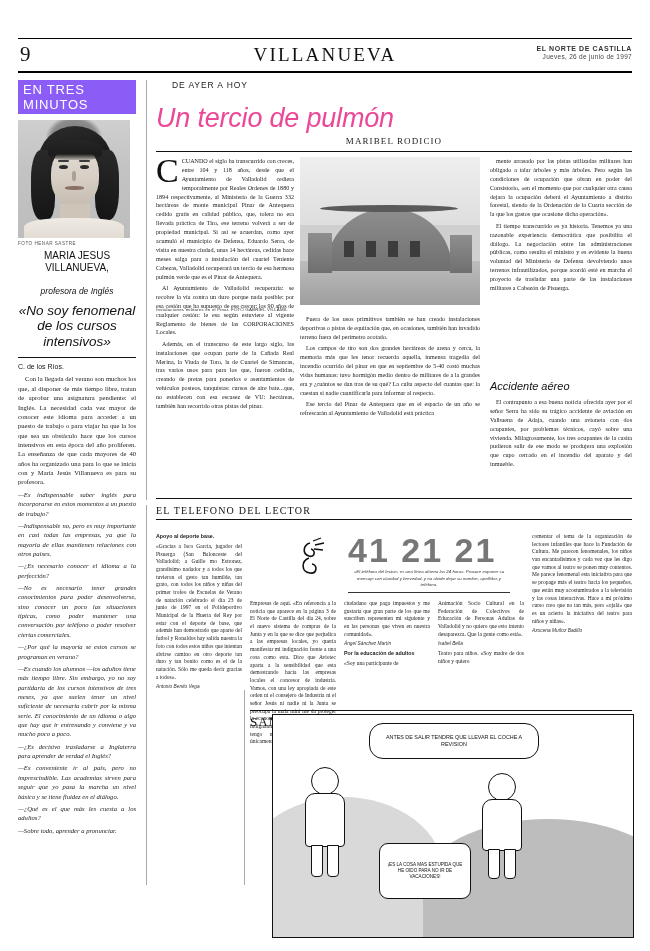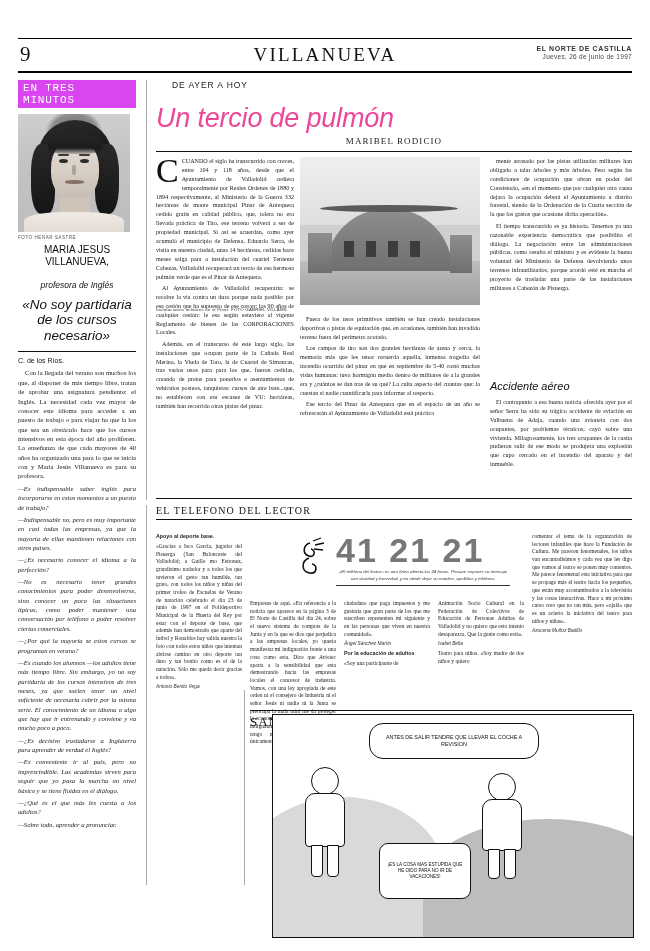--- a/index.html
+++ b/index.html
@@ -18,22 +18,22 @@
      font-family:"Liberation Serif",serif;font-size:19px;letter-spacing:2.2px;color:#111;}
   .paper-info{position:absolute;right:0;top:6px;text-align:right;line-height:1.35;}
   .paper-name{font-family:"Liberation Sans",sans-serif;font-size:7px;letter-spacing:.6px;font-weight:bold;color:#333;}
   .paper-date{font-family:"Liberation Sans",sans-serif;font-size:6.5px;letter-spacing:.3px;color:#444;}
 
   
   .vrule{position:absolute;width:1px;background:#aaa;}
 
   
   .sidebar{position:absolute;left:18px;top:80px;width:118px;}
-  .kicker-box{display:inline-block;background:#d946ef;color:#fff;padding:1.5px 5px 2px 5px;
-     font-family:Liberation Mono, monospace;font-size:11px;letter-spacing:.8px;}
+  .kicker-box{display:inline-block;background:#8b5cf6;color:#fff;padding:1.5px 5px 2px 5px;
+     font-family:Liberation Sans, sans-serif;font-size:13px;letter-spacing:.8px;}
   .portrait{margin-top:6px;width:112px;height:118px;position:relative;overflow:hidden;background:#dcdcdc;}
   .portrait .bgwash{position:absolute;inset:0;
      background:
        radial-gradient(ellipse 38px 30px at 56px 18px, #6d6d6d 0%, #8d8d8d 60%, rgba(160,160,160,0) 75%),
        linear-gradient(180deg,#cfcfcf 0%,#c3c3c3 40%,#bdbdbd 100%);}
   .portrait .hair{position:absolute;left:20px;top:6px;width:74px;height:72px;border-radius:50% 50% 44% 44%;
      background:linear-gradient(170deg,#2c2c2c 0%,#1b1b1b 45%,#343434 100%);}
   .portrait .hair-l{position:absolute;left:13px;top:30px;width:24px;height:70px;border-radius:40% 14% 30% 40%;
      background:linear-gradient(160deg,#2a2a2a,#141414);}
   .portrait .hair-r{position:absolute;left:77px;top:30px;width:24px;height:70px;border-radius:14% 40% 40% 30%;
@@ -146,21 +146,21 @@
       <div class="eye l"></div>
       <div class="eye r"></div>
       <div class="nose"></div>
       <div class="mouth"></div>
       <div class="neck"></div>
       <div class="shoulders"></div>
     </div>
     <div class="photo-credit">FOTO HENAR SASTRE</div>
     <div class="sb-name">MARIA JESUS VILLANUEVA,</div>
     <div class="sb-role">profesora de Inglés</div>
-    <div class="sb-quote">«No soy partidaria de los cursos necesario»</div>
+    <div class="sb-quote">«No soy fenomenal de los cursos intensivos»</div>
     <div class="hr-thin"></div>
     <div class="sb-byline">C. de los Ríos.</div>
     <div class="sb-body">
       <p>Con la llegada del verano son muchos los que, al disponer de más tiempo libre, tratan de aprobar una asignatura pendiente: el Inglés. La necesidad cada vez mayor de conocer este idioma para acceder a un puesto de trabajo o para viajar ha que la los que sea un obstáculo hace que los cursos intensivos en esta época del año proliferen. La enseñanza de que cada mayores de 40 años ha organizado una para lo que se inicia con y María Jesús Villanueva es para su profesora.</p>
       <p class="q">—Es indispensable saber inglés para incorporarse en estos momentos a un puesto de trabajo?</p>
       <p class="q">—Indispensable no, pero es muy importante en casi todas las empresas, ya que la mayoría de ellas mantienen relaciones con otros países.</p>
       <p class="q">—¿Es necesario conocer el idioma a la perfección?</p>
       <p class="q">—No es necesario tener grandes conocimientos para poder desenvolverse, sino conocer un poco las situaciones típicas, como poder mantener una conversación por teléfono o poder resolver ciertas comerciales.</p>
       <p class="q">—¿Por qué la mayoría se estos cursos se programan en verano?</p>
       <p class="q">—Es cuando los alumnos —los adultos tiene más tiempo libre. Sin embargo, yo no soy partidaria de los cursos intensivos de tres meses, ya que suelen tener un nivel suficiente de necesaria cubrir por la misma serie. El conocimiento de un idioma o algo que hay que ir entrenando y conviene y va mucho poco a poco.</p>
@@ -226,21 +226,21 @@
     <div class="lector-title">EL TELEFONO DEL LECTOR</div>
     <div class="hr-med" style="margin-top:3px;"></div>
   </div>
 
   <div class="phonebox" style="left:300px;top:533px;width:210px;">
     <svg class="handset" viewBox="0 0 34 48">
       <path d="M10 6 C3 8, 2 17, 9 19 C15 21, 16 13, 11 12" fill="none" stroke="#111" stroke-width="1.6"></path>
       <path d="M9 21 C1 24, 1 35, 10 36 C17 37, 18 28, 12 27" fill="none" stroke="#111" stroke-width="1.6"></path>
       <path d="M13 4 L21 1 M15 8 L24 6 M14 12 L23 13" stroke="#111" stroke-width="1.3" fill="none"></path>
     </svg>
-    <div style="margin-left:36px;">
+    <div style="margin-left:48px;">
       <div class="phonenum">41 21 21</div>
       <div class="phonetext">«El teléfono del lector» es una línea abierta las 24 horas. Procure exponer su mensaje con claridad y brevedad, y no olvide dejar su nombre, apellidos y teléfono.</div>
       <div class="phone-rule"></div>
     </div>
   </div>
 
   <div class="lcol" style="left:156px;top:533px;width:86px;">
     <p class="lhead">Apoyo al deporte base.</p>
     <p>«Gracias a Isco García, jugador del Pisuerga (San Balonceste del Valladolid; a Guille mo Estronez, grandísimo nadador y a todos los que tuvieron el gesto tan humilde, tan grato, con todos los niños y niñas del primer trofeo de Escuelas de Verano de natación celebrado el día 23 de junio de 1997 en el Polideportivo Municipal de la Huerta del Rey por estar con el deporte de base, que además han demostrado que aparte del futbol y Ronaldos hay salida nuestra la foto con todos estos niños que intentan abrirse camino en otro deporte tan duro y tan bonito como es el de la natación. Sólo me queda decir gracias a todos».</p>
     <p class="lsign">Antonio Benito Vega</p>

